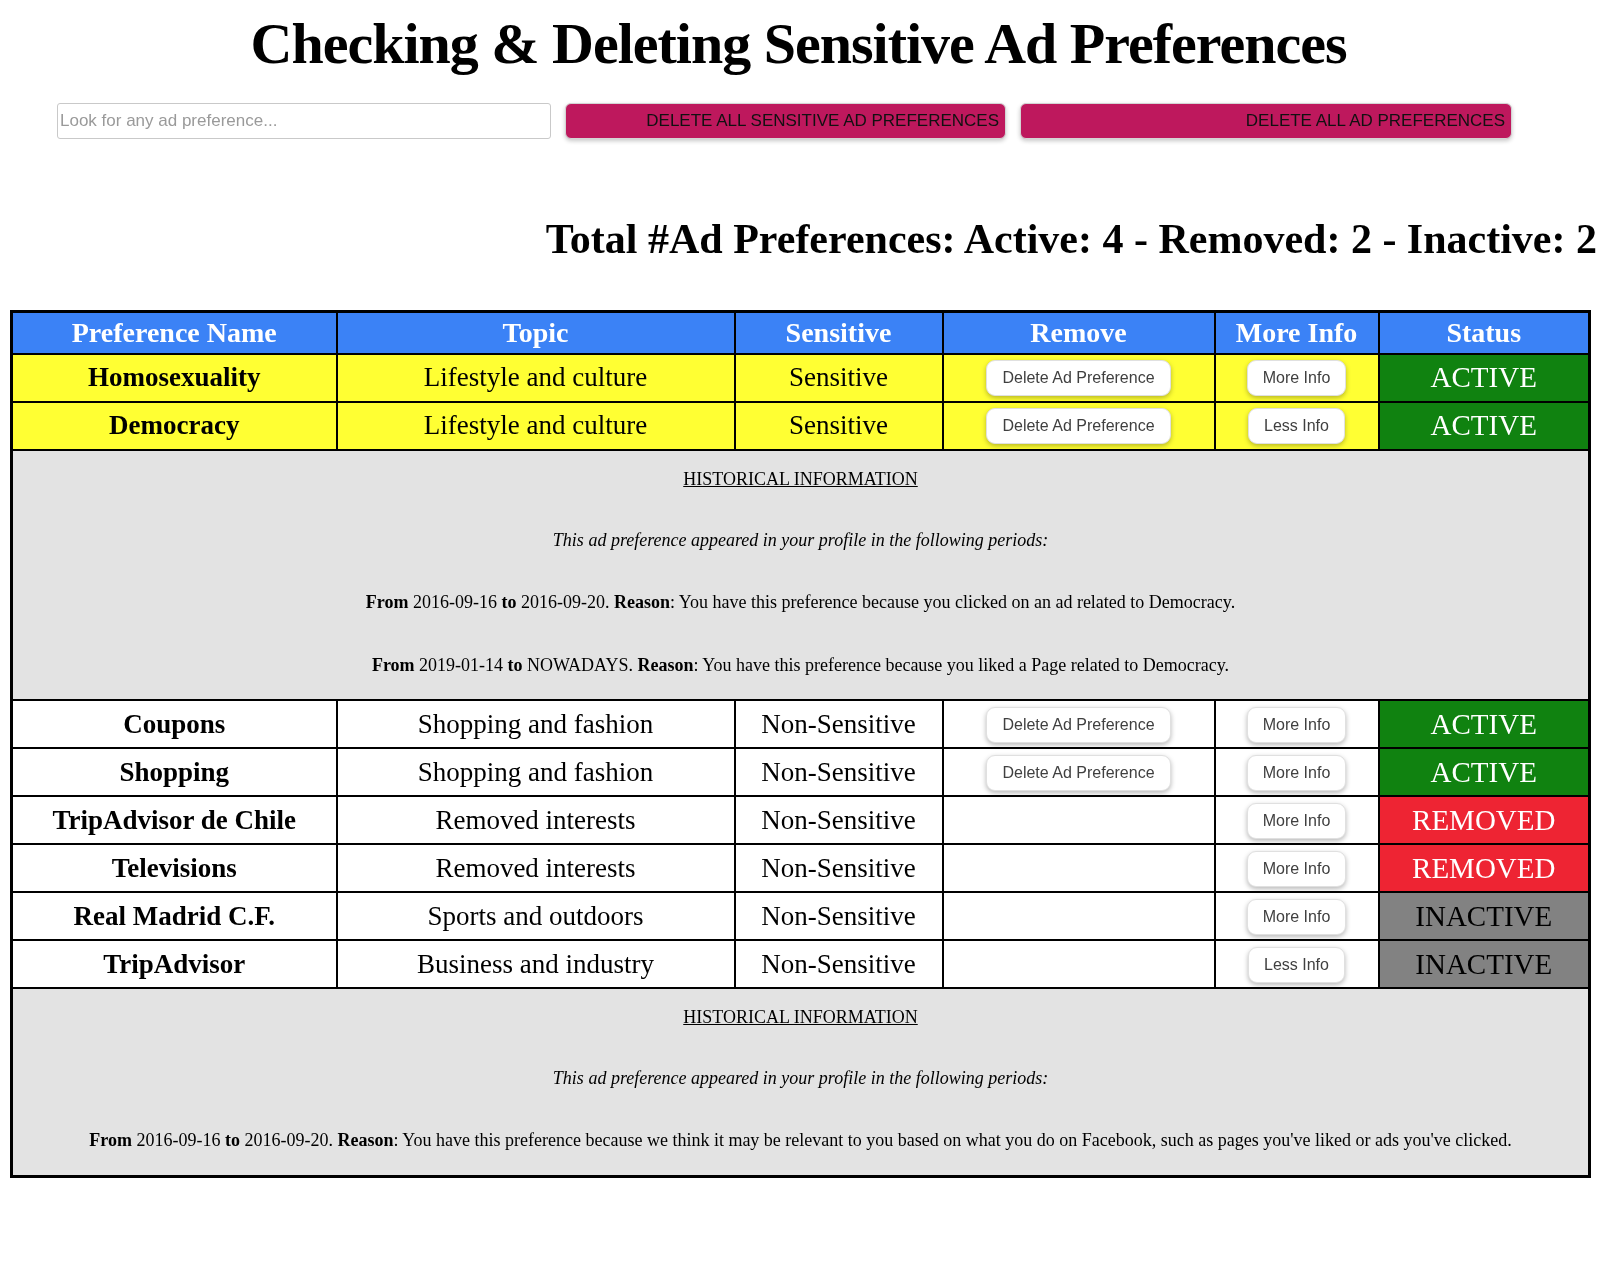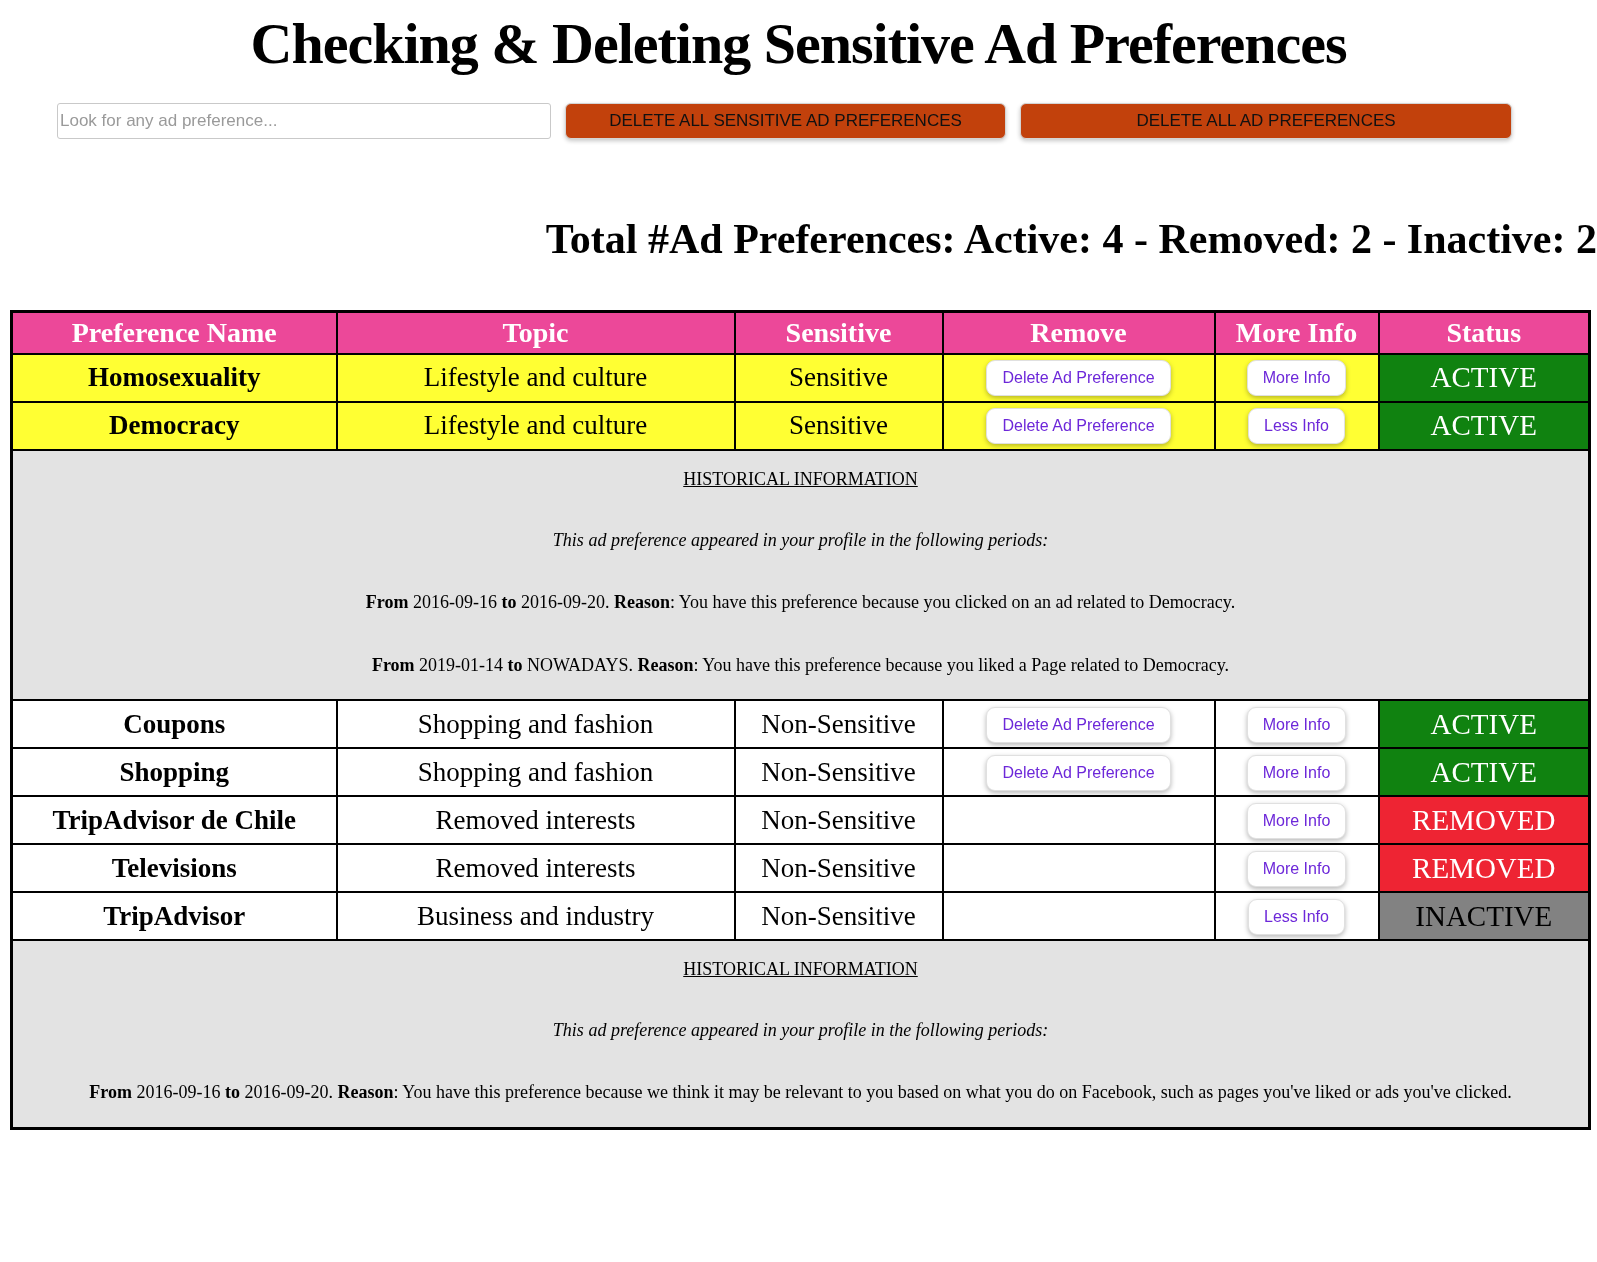--- a/index.html
+++ b/index.html
@@ -32,26 +32,27 @@
     border: 1px solid #c9c9c9;
     border-radius: 3px;
     padding: 0 2px;
     outline: none;
   }
   .search-input::placeholder { color: #9a9a9a; }
   .top-btn {
     font-family: "Liberation Sans", sans-serif;
     font-size: 17px;
     color: #111;
-    background: #c2410c;
+    background: #be185d;
     border: 1px solid #d4d4d4;
     border-radius: 6px;
     box-shadow: 0 2px 4px rgba(0,0,0,0.22);
     cursor: pointer;
     white-space: nowrap;
+    text-align: right;
   }
   .btn-sensitive { width: 441px; }
   .btn-all { width: 492px; }
   .summary-heading {
     text-align: right;
     font-size: 42px;
     font-weight: bold;
     margin: 76px 0 0 0;
   }
   table.prefs {
@@ -78,21 +79,21 @@
   td {
     border: 2px solid #000;
     height: 48px;
     font-size: 27px;
     padding: 0 4px;
   }
   td.name-cell { font-weight: bold; }
   .cell-btn {
     font-family: "Liberation Sans", sans-serif;
     font-size: 16px;
-    color: #6d28d9;
+    color: #404040;
     background: #ffffff;
     border: 1px solid #e0e0e0;
     border-radius: 9px;
     padding: 8px 15px;
     box-shadow: 0 2px 5px rgba(0,0,0,0.28);
     cursor: pointer;
     white-space: nowrap;
   }
   td.status-cell { font-size: 29px; padding: 0; }
   td.st-active, td.st-removed { color: #ffffff; }
@@ -130,21 +131,21 @@
 <table class="prefs">
   <colgroup>
     <col class="c-name">
       <col class="c-topic">
       <col class="c-sens">
       <col class="c-rem">
       <col class="c-info">
       <col class="c-stat">
   </colgroup>
   <thead>
-    <tr style="background-color: #ec4899;">
+    <tr style="background-color: #3b82f6;">
       <th>Preference Name</th>
       <th>Topic</th>
       <th>Sensitive</th>
       <th>Remove</th>
       <th>More Info</th>
       <th>Status</th>
     </tr>
   </thead>
   <tbody>
 
@@ -224,20 +225,30 @@
       <td class="name-cell">Televisions</td>
       <td>Removed interests</td>
       <td>Non-Sensitive</td>
       <td></td>
       <td>
         <button class="cell-btn">More Info</button>
       </td>
       <td class="status-cell st-removed" style="background-color: rgb(238, 36, 51);">REMOVED</td>
     </tr>
 
+    <tr>
+      <td class="name-cell">Real Madrid C.F.</td>
+      <td>Sports and outdoors</td>
+      <td>Non-Sensitive</td>
+      <td></td>
+      <td>
+        <button class="cell-btn">More Info</button>
+      </td>
+      <td class="status-cell st-inactive" style="background-color: rgb(130, 130, 130);">INACTIVE</td>
+    </tr>
 
     <tr>
       <td class="name-cell">TripAdvisor</td>
       <td>Business and industry</td>
       <td>Non-Sensitive</td>
       <td></td>
       <td>
         <button class="cell-btn">Less Info</button>
       </td>
       <td class="status-cell st-inactive" style="background-color: rgb(130, 130, 130);">INACTIVE</td>

